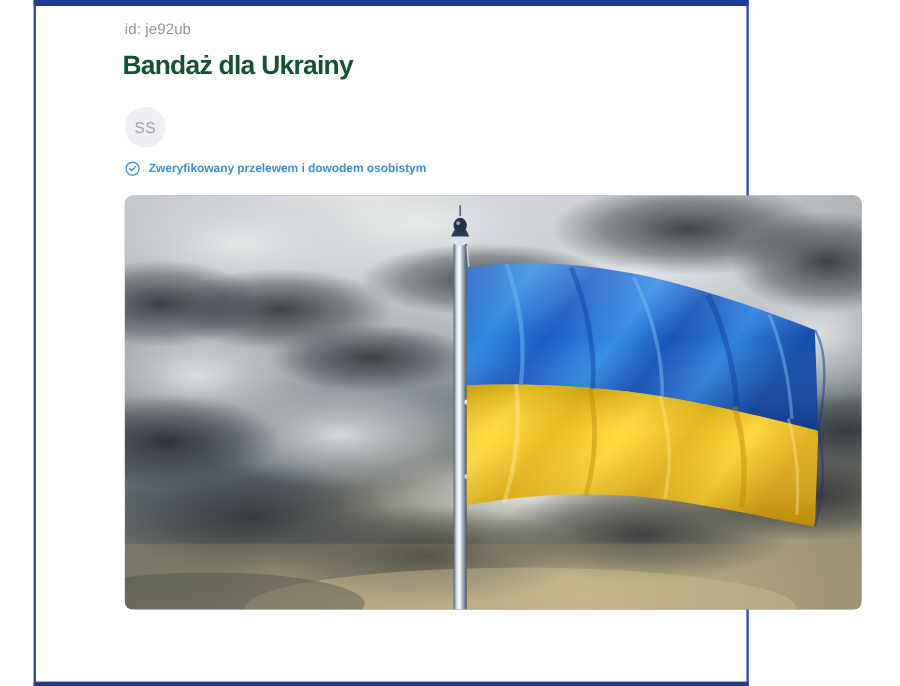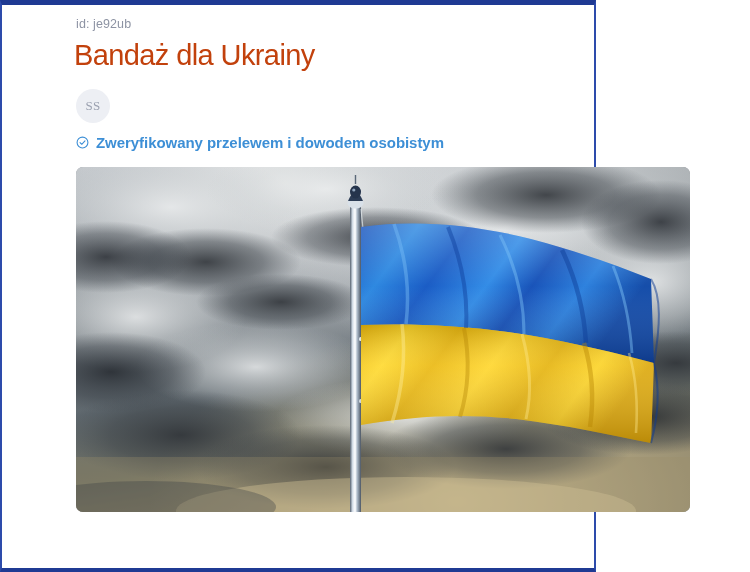--- a/index.html
+++ b/index.html
@@ -17,56 +17,56 @@
   #page-frame {
     position: relative;
     box-sizing: border-box;
     width: 596px;
     height: 572px;
     background: #ffffff;
     border-top: 5px solid #1f3a93;
     border-bottom: 4px solid #1f3a93;
     border-left: 2px solid #2d4bab;
     border-right: 2px solid #2d4bab;
+    margin-left: 28px;
   }
 
   #content {
     position: absolute;
     left: 72px;
     top: 10px;
     width: 620px;
   }
 
   
   .fundraiser-id {
     font-size: 12.5px;
     color: #8d93a3;
     letter-spacing: 0.1px;
     margin: 0 0 2px 2px;
     line-height: 18px;
   }
 
   
   .fundraiser-title {
-    font-size: 29px;
-    font-weight: normal;
-    color: #c2410c;
+    font-size: 22px;
+    font-weight: bold;
+    color: #14532d;
     letter-spacing: -0.6px;
     line-height: 40px;
     margin: 0 0 0 0;
     white-space: nowrap;
   }
 
   
   .author-row {
     display: flex;
     align-items: flex-end;
     margin-top: 14px;
     margin-left: 2px;
-    font-family: Liberation Serif, serif;
   }
   .avatar {
     width: 34px;
     height: 34px;
     border-radius: 50%;
     background: #edeff4;
     display: flex;
     align-items: center;
     justify-content: center;
     font-size: 13px;
@@ -91,21 +91,21 @@
     margin-left: 2px;
   }
   .verified-icon {
     width: 13px;
     height: 13px;
     flex: 0 0 auto;
     display: block;
   }
   .verified-text {
     margin-left: 7px;
-    font-size: 15px;
+    font-size: 10px;
     font-weight: bold;
     color: #3d8fd6;
     letter-spacing: -0.05px;
   }
 
   
   .hero-image {
     position: relative;
     margin-top: 16px;
     margin-left: 2px;

